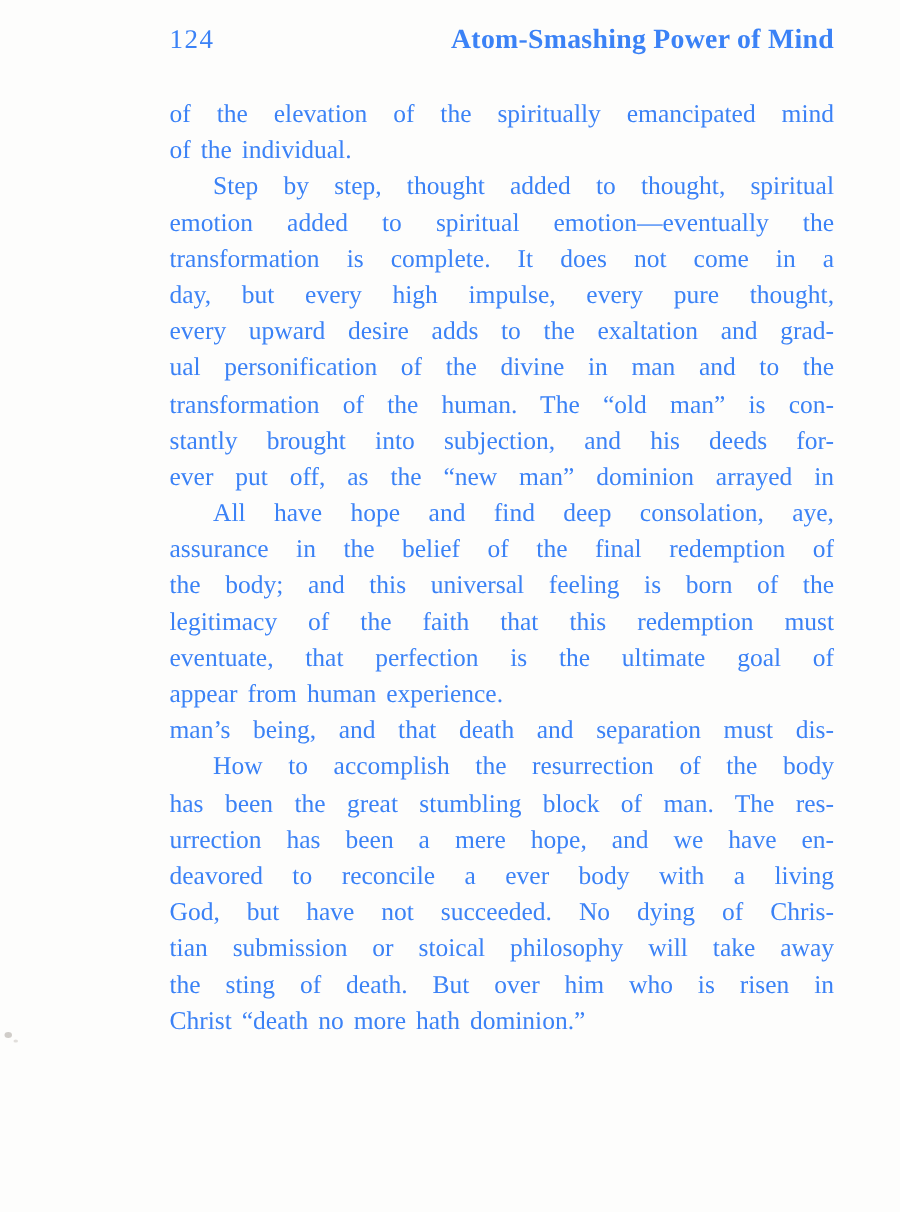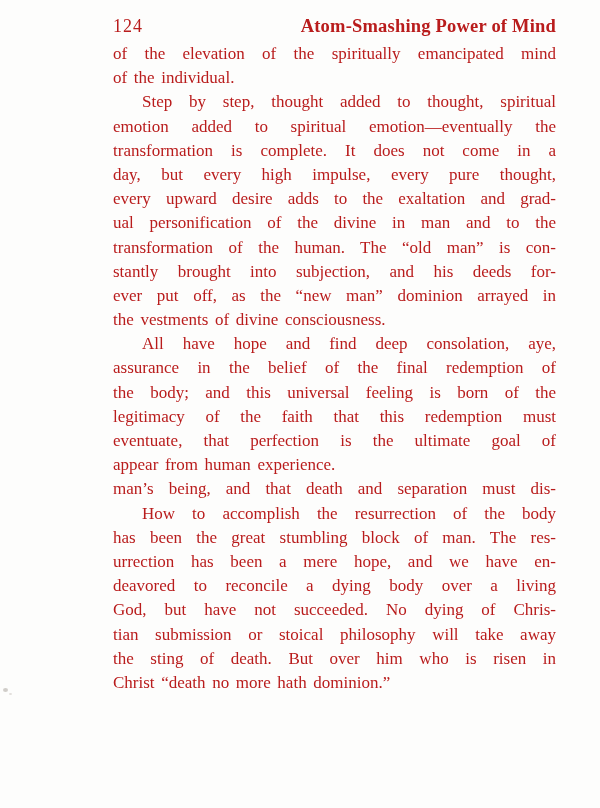--- a/index.html
+++ b/index.html
@@ -11,21 +11,21 @@
     height: 808px;
     background: #fdfdfc;
     overflow: hidden;
   }
   .page {
     position: relative;
     width: 600px;
     height: 808px;
     background: #fdfdfc;
     font-family: "Liberation Serif", "DejaVu Serif", serif;
-    color: #b91c1c;
+    color: #3b82f6;
   }
   .content {
     position: absolute;
     left: 113px;
     top: 14px;
     width: 443px;
   }
   .running-head {
     display: flex;
     justify-content: space-between;
@@ -37,21 +37,21 @@
   .folio {
     letter-spacing: 1px;
     font-size: 18px;
   }
   .head-title {
     font-weight: bold;
     font-size: 18.5px;
     letter-spacing: 0.2px;
   }
   .body-text {
-    margin-top: 4px;
+    margin-top: 26px;
     font-size: 17px;
     line-height: 24.2px;
   }
   .line {
     text-align: justify;
     text-align-last: justify;
     height: 24.2px;
     overflow: hidden;
   }
   .line.last {
@@ -97,32 +97,31 @@
         <div class="line last">of the individual.</div>
         <div class="line indent">Step by step, thought added to thought, spiritual</div>
         <div class="line">emotion added to spiritual emotion—eventually the</div>
         <div class="line">transformation is complete. It does not come in a</div>
         <div class="line">day, but every high impulse, every pure thought,</div>
         <div class="line">every upward desire adds to the exaltation and grad-</div>
         <div class="line">ual personification of the divine in man and to the</div>
         <div class="line">transformation of the human. The “old man” is con-</div>
         <div class="line">stantly brought into subjection, and his deeds for-</div>
         <div class="line">ever put off, as the “new man” dominion arrayed in</div>
-        <div class="line last">the vestments of divine consciousness.</div>
         <div class="line indent">All have hope and find deep consolation, aye,</div>
         <div class="line">assurance in the belief of the final redemption of</div>
         <div class="line">the body; and this universal feeling is born of the</div>
         <div class="line">legitimacy of the faith that this redemption must</div>
         <div class="line">eventuate, that perfection is the ultimate goal of</div>
         <div class="line last">appear from human experience.</div>
         <div class="line">man’s being, and that death and separation must dis-</div>
         <div class="line indent">How to accomplish the resurrection of the body</div>
         <div class="line">has been the great stumbling block of man. The res-</div>
         <div class="line">urrection has been a mere hope, and we have en-</div>
-        <div class="line">deavored to reconcile a dying body over a living</div>
+        <div class="line">deavored to reconcile a ever body with a living</div>
         <div class="line">God, but have not succeeded. No dying of Chris-</div>
         <div class="line">tian submission or stoical philosophy will take away</div>
         <div class="line">the sting of death. But over him who is risen in</div>
         <div class="line last">Christ “death no more hath dominion.”</div>
       </div>
   </div>
   <div class="speckle"></div>
   <div class="speckle2"></div>
 </div>
 

